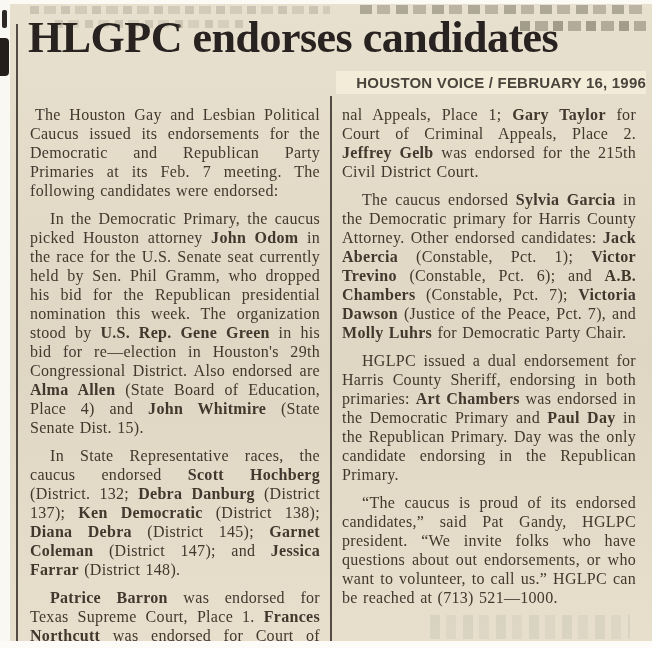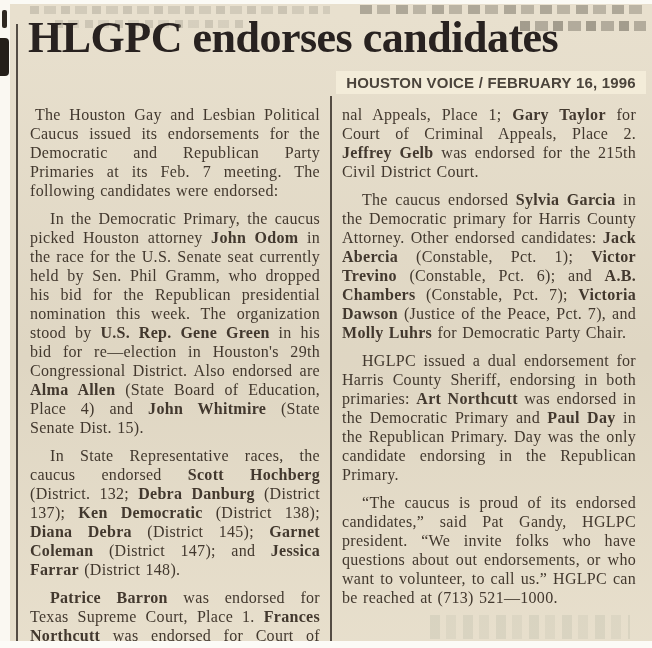--- a/index.html
+++ b/index.html
@@ -21,21 +21,21 @@
   
   .headline{
     position:absolute;left:28px;top:14px;margin:0;
     font-size:44px;font-weight:700;letter-spacing:-0.5px;line-height:1.1;
     color:var(--headline-ink,#282220);white-space:nowrap;
   }
   
   .byline{
     position:absolute;left:336px;top:71px;width:310px;height:23px;
     background:var(--byline-bg,#f3ecd9);
-    display:flex;align-items:center;justify-content:center;
+    display:flex;align-items:center;justify-content:flex-end;
     font-family:"Liberation Sans",sans-serif;font-size:15px;font-weight:700;
     color:var(--byline-ink,#4b443c);letter-spacing:.2px;white-space:nowrap;
   }
   
   .col{
     position:absolute;top:99px;
     font-size:16px;line-height:19px;color:var(--ink,#42382e);
     text-align:justify;letter-spacing:.3px;word-spacing:1px;
   }
   .col-left{left:30px;width:290px;}
@@ -92,17 +92,17 @@
   <div class="col col-left">
     <p class="first"><span>The Houston Gay and Lesbian Political Caucus issued its endorsements for the Democratic and Republican Party Primaries at its Feb. 7 meeting. The following candidates were endorsed:</span></p>
     <p><span>In the Democratic Primary, the caucus picked Houston attorney </span><b>John Odom</b><span> in the race for the U.S. Senate seat currently held by Sen. Phil Gramm, who dropped his bid for the Republican presidential nomination this week. The organization stood by </span><b>U.S. Rep. Gene Green</b><span> in his bid for re—election in Houston's 29th Congressional District. Also endorsed are </span><b>Alma Allen</b><span> (State Board of Education, Place 4) and </span><b>John Whitmire</b><span> (State Senate Dist. 15).</span></p>
     <p><span>In State Representative races, the caucus endorsed </span><b>Scott Hochberg</b><span> (District. 132; </span><b>Debra Danburg</b><span> (District 137); </span><b>Ken Democratic</b><span> (District 138); </span><b>Diana Debra</b><span> (District 145); </span><b>Garnet Coleman</b><span> (District 147); and </span><b>Jessica Farrar</b><span> (District 148).</span></p>
     <p><b>Patrice Barron</b><span> was endorsed for Texas Supreme Court, Place 1. </span><b>Frances Northcutt</b><span> was endorsed for Court of Crimi-</span></p>
   </div>
 
   <div class="col col-right">
     <p class="cont"><span>nal Appeals, Place 1; </span><b>Gary Taylor</b><span> for Court of Criminal Appeals, Place 2. </span><b>Jeffrey Gelb</b><span> was endorsed for the 215th Civil District Court.</span></p>
     <p><span>The caucus endorsed </span><b>Sylvia Garcia</b><span> in the Democratic primary for Harris County Attorney. Other endorsed candidates: </span><b>Jack Abercia</b><span> (Constable, Pct. 1); </span><b>Victor Trevino</b><span> (Constable, Pct. 6); and </span><b>A.B. Chambers</b><span> (Constable, Pct. 7); </span><b>Victoria Dawson</b><span> (Justice of the Peace, Pct. 7), and </span><b>Molly Luhrs</b><span> for Democratic Party Chair.</span></p>
-    <p><span>HGLPC issued a dual endorsement for Harris County Sheriff, endorsing in both primaries: </span><b>Art Northcutt</b><span> was endorsed in the Democratic Primary and </span><b>Paul Day</b><span> in the Republican Primary. Day was the only candidate endorsing in the Republican Primary.</span></p>
+    <p><span>HGLPC issued a dual endorsement for Harris County Sheriff, endorsing in both primaries: </span><b>Art Chambers</b><span> was endorsed in the Democratic Primary and </span><b>Paul Day</b><span> in the Republican Primary. Day was the only candidate endorsing in the Republican Primary.</span></p>
     <p><span>“The caucus is proud of its endorsed candidates,” said Pat Gandy, HGLPC president. “We invite folks who have questions about out endorsements, or who want to volunteer, to call us.” HGLPC can be reached at (713) 521—1000.</span></p>
   </div>
 
 </div>
 
 </body></html>

